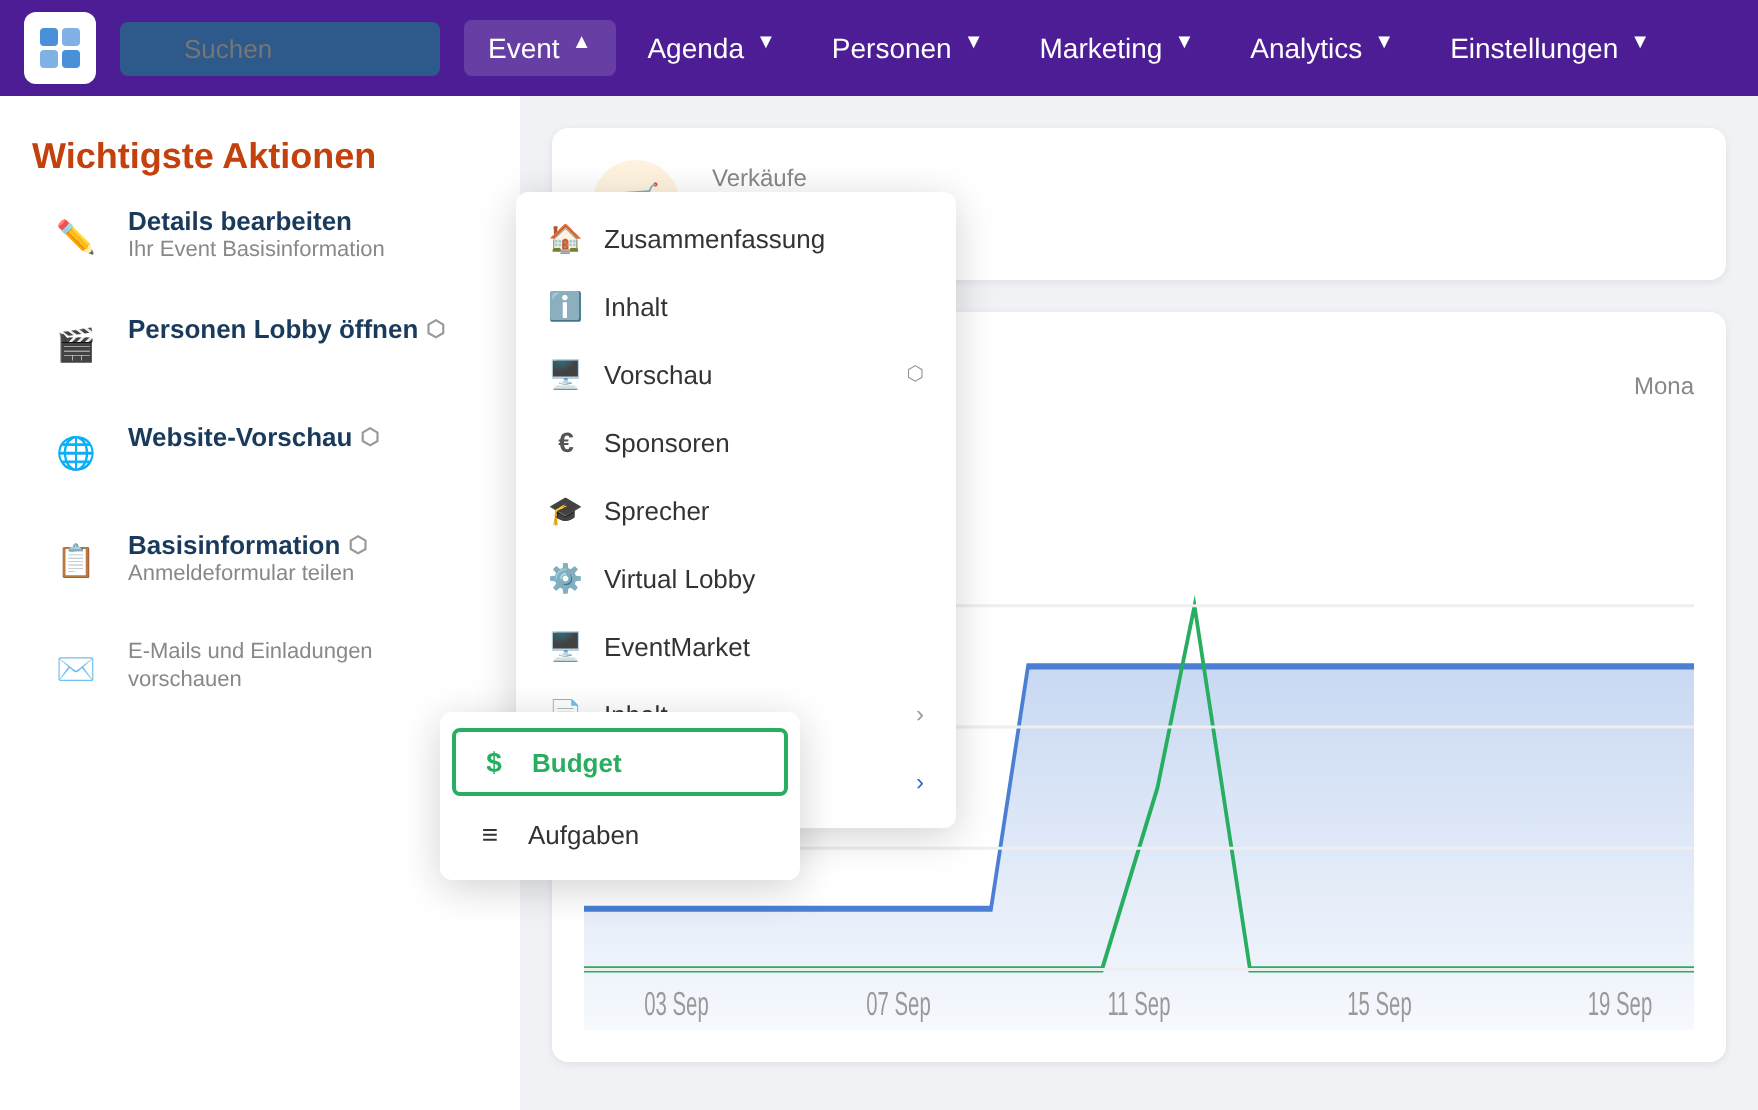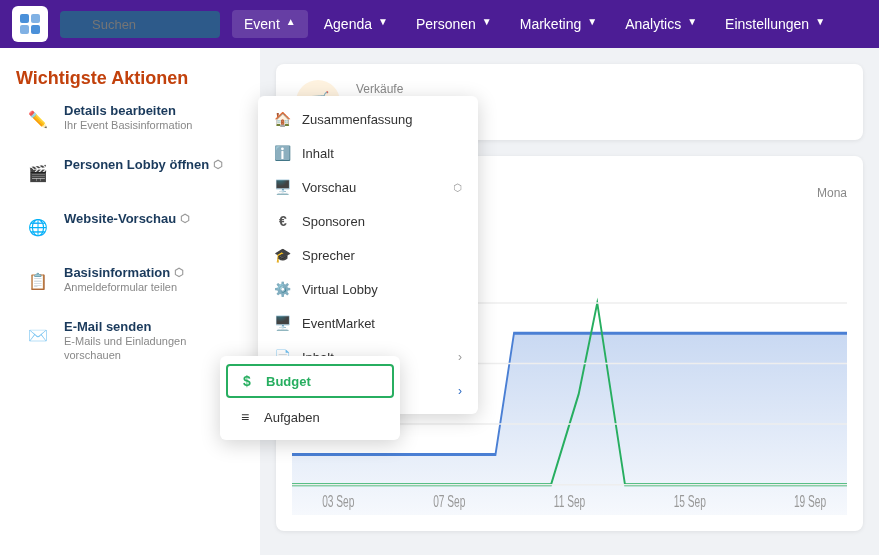--- a/index.html
+++ b/index.html
@@ -315,21 +315,20 @@
           <span>Basisinformation</span>
           <span class="action-ext">⬡</span>
         </h4>
         <p>Anmeldeformular teilen</p>
       </div>
     </div>
 
     <div class="action-item">
       <div class="action-icon">✉️</div>
       <div class="action-text">
-        <h4>E-Mail senden</h4>
         <p>E-Mails und Einladungen vorschauen</p>
       </div>
     </div>
   </div>
 
   <div class="right-panel">
 
     <div class="stats-row">
       <div class="stat-card">
         <div class="stat-icon-wrap stat-icon-orange">🛒</div>

